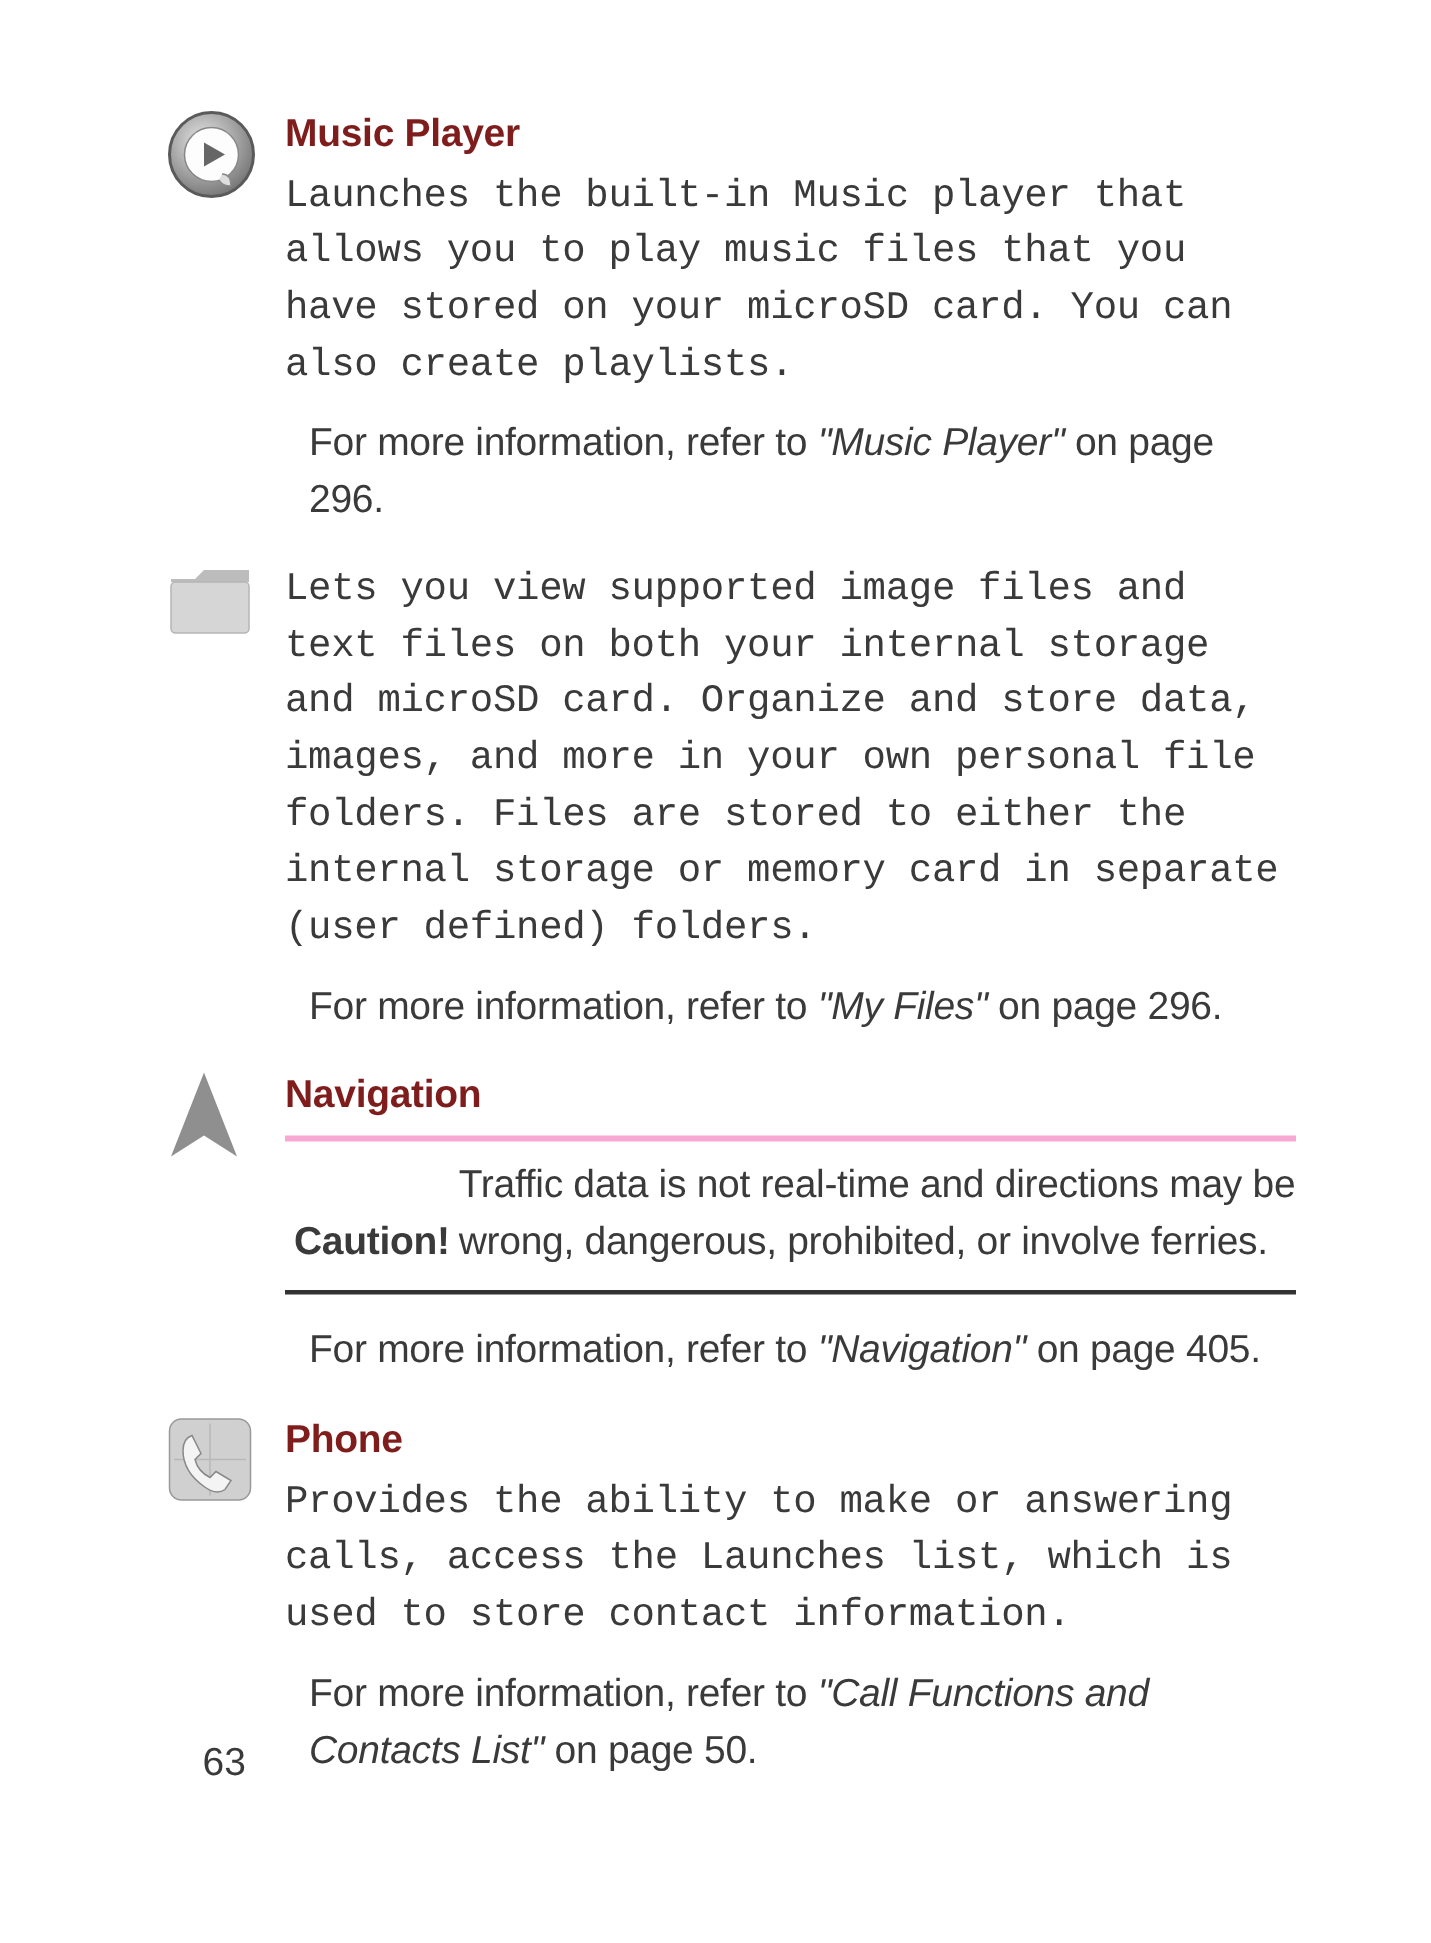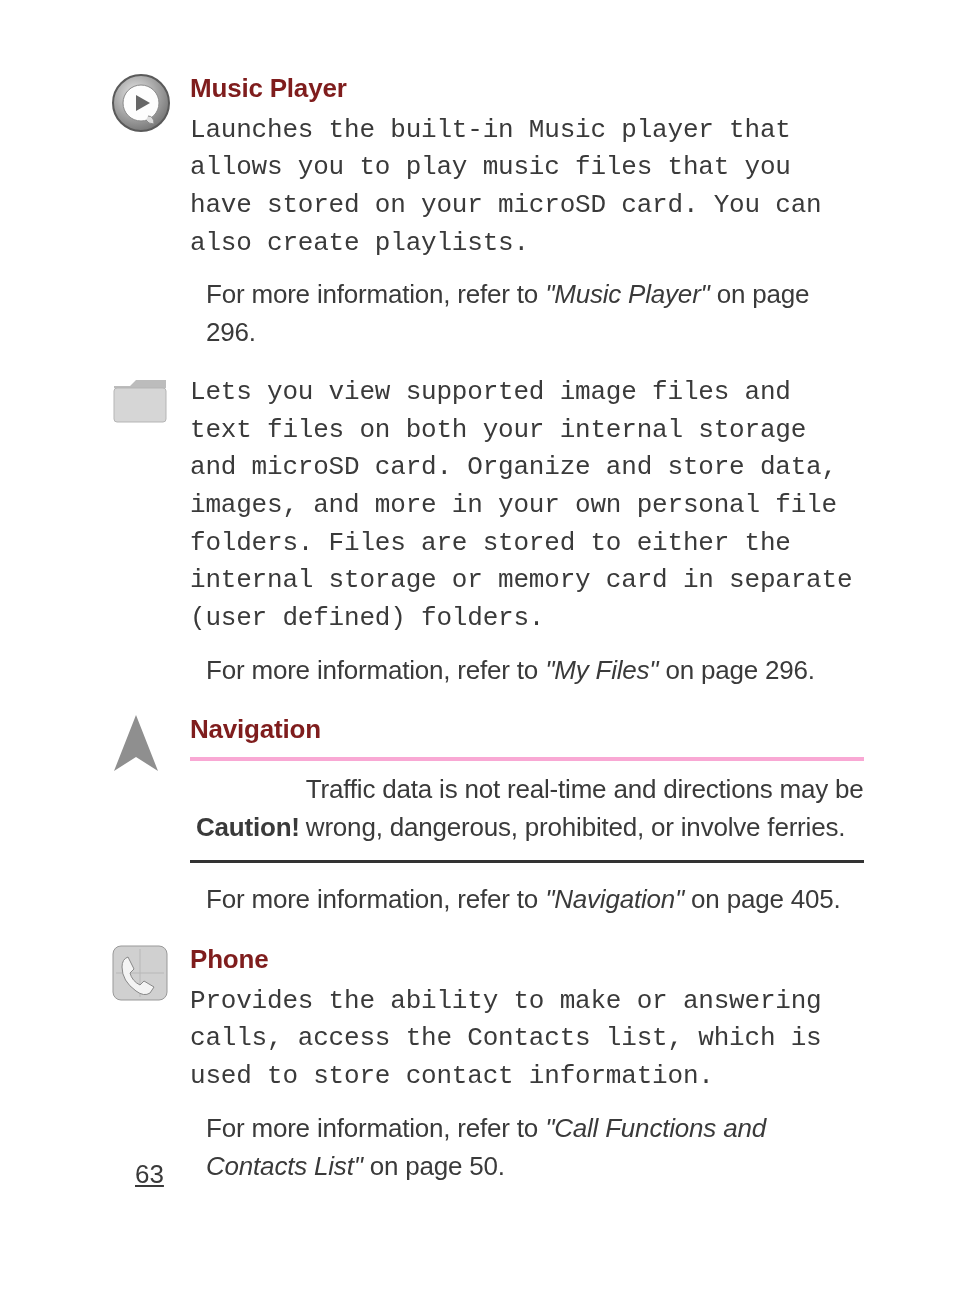--- a/index.html
+++ b/index.html
@@ -57,21 +57,20 @@
     font-weight: 700;
     white-space: nowrap;
     padding-left: 6px;
   }
   .caution-text { flex: 1; }
   .page-number {
     position: absolute;
     bottom: 105px;
     left: 135px;
     font-size: 26px;
-    text-decoration: underline;
   }
   
   .icon-col svg { display:block; }
 </style>
 </head>
 <body>
 
 <div class="entry">
   <div class="icon-col">
     <svg width="62" height="62" viewBox="0 0 62 62">
@@ -133,20 +132,20 @@
   <div class="icon-col">
     <svg width="60" height="60" viewBox="0 0 60 60">
       <rect x="3" y="3" width="54" height="54" rx="8" fill="#d0d0d0" stroke="#999" stroke-width="1"></rect>
       <line x1="30" y1="6" x2="30" y2="54" stroke="#b8b8b8" stroke-width="1"></line>
       <line x1="6" y1="30" x2="54" y2="30" stroke="#b8b8b8" stroke-width="1"></line>
       <path d="M18 14 q-6 2 -6 10 q0 14 14 24 q8 6 14 2 l4 -6 l-10 -6 l-4 4 q-8 -4 -10 -12 l4 -4 l-6 -12 z" fill="#f4f4f4" stroke="#888" stroke-width="1"></path>
     </svg>
   </div>
   <div class="text-col">
     <div class="title">Phone</div>
-    <div class="para">Provides the ability to make or answering calls, access the Contacts list, which is used to store contact information.</div>
+    <div class="para">Provides the ability to make or answering calls, access the Launches list, which is used to store contact information.</div>
     <div class="refline">
       <span>For more information, refer to </span><span class="ital">"Call Functions and Contacts List"</span><span>  on page 50.</span>
     </div>
   </div>
 </div>
 
 <div class="page-number">63</div>
 
 </body></html>

